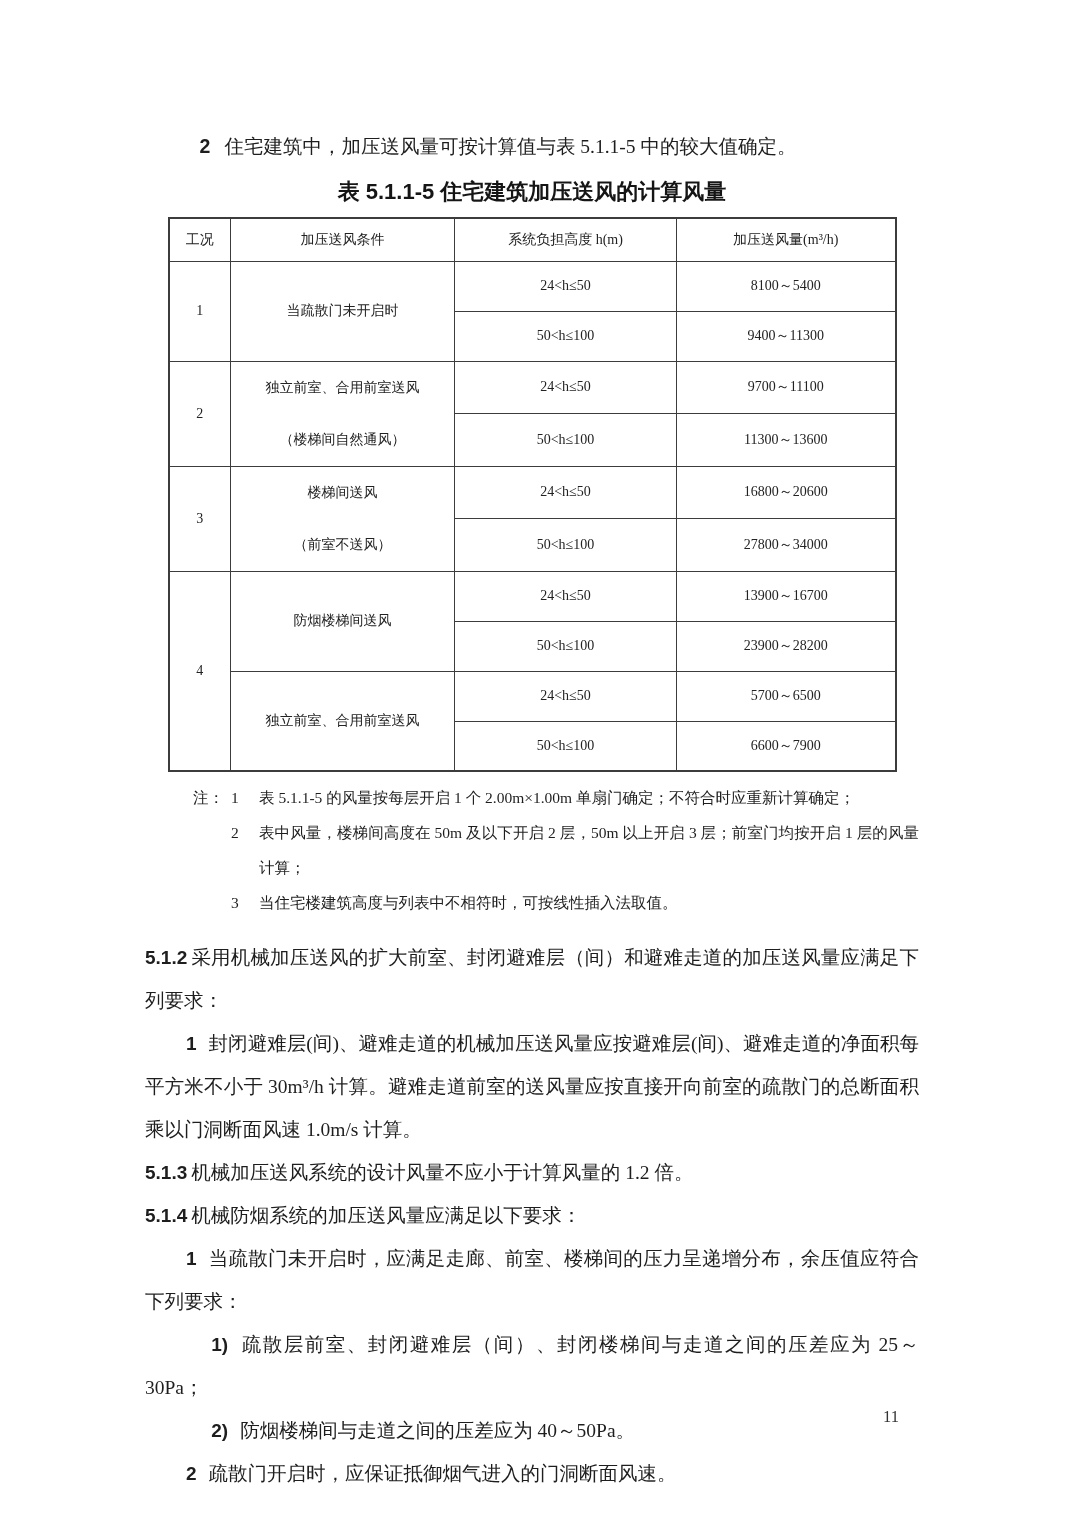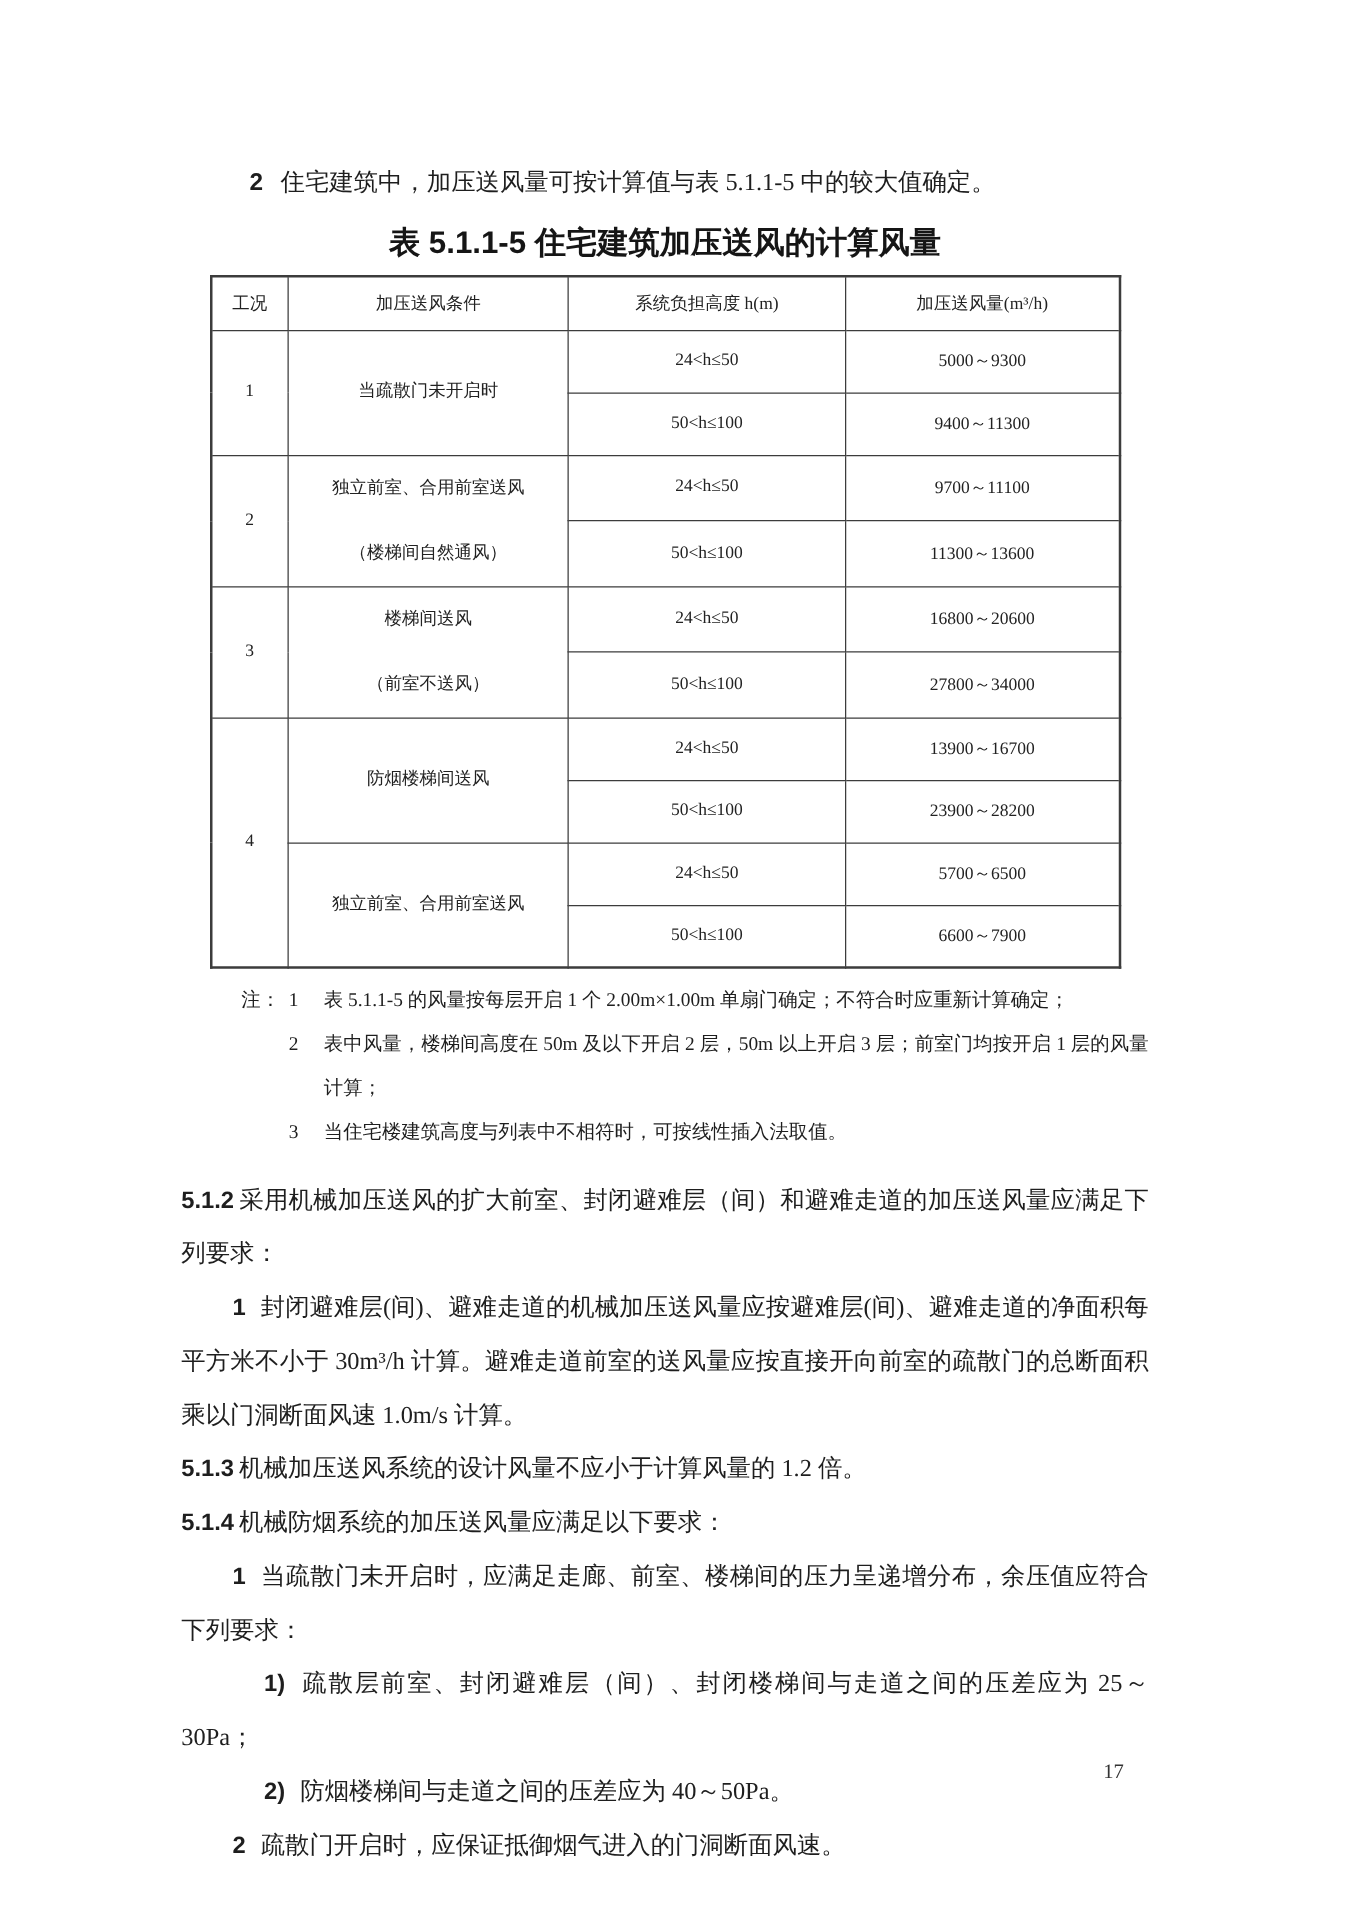--- a/index.html
+++ b/index.html
@@ -29,21 +29,21 @@
   .par .secnum{margin-right:4px;font-size:19px;}
   .par .itemnum{margin-right:12px;font-size:19px;}
   .intro{text-indent:2.8em;margin-bottom:4px;line-height:32px;}
   .ind2{text-indent:2.1em;}
   .ind3{text-indent:3.4em;}
 
   
   .table-title{
     margin:14px 0 10px 0;
     text-align:center;
-    font-size:25px;
+    font-size:22px;
     color:#151515;
   }
 
   
   .dtable{
     width:727px;
     margin:0 auto;
     border-collapse:collapse;
     table-layout:fixed;
     border:2px solid #3c3c3c;
@@ -110,21 +110,21 @@
           <th>加压送风条件</th>
           <th>系统负担高度 h(m)</th>
           <th>加压送风量(m³/h)</th>
         </tr>
       </thead>
       <tbody>
         <tr>
           <td rowspan="2">1</td>
           <td rowspan="2" class="cond">当疏散门未开启时</td>
           <td>24&lt;h≤50</td>
-          <td>5000～9300</td>
+          <td>8100～5400</td>
         </tr>
         <tr>
           <td>50&lt;h≤100</td>
           <td>9400～11300</td>
         </tr>
 
         <tr>
           <td rowspan="2">2</td>
           <td rowspan="2" class="cond">独立前室、合用前室送风
 （楼梯间自然通风）</td>
@@ -200,14 +200,14 @@
     <p class="par ind2"><b class="hei itemnum">1</b><span>当疏散门未开启时，应满足走廊、前室、楼梯间的压力呈递增分布，余压值应符合下列要求：</span></p>
 
     <p class="par ind3"><b class="hei itemnum">1)</b><span>疏散层前室、封闭避难层（间）、封闭楼梯间与走道之间的压差应为 25～30Pa；</span></p>
 
     <p class="par ind3"><b class="hei itemnum">2)</b><span>防烟楼梯间与走道之间的压差应为 40～50Pa。</span></p>
 
     <p class="par ind2"><b class="hei itemnum">2</b><span>疏散门开启时，应保证抵御烟气进入的门洞断面风速。</span></p>
 
   </div>
 
-  <div class="pageno">17</div>
+  <div class="pageno">11</div>
 </div>
 
 </body></html>

